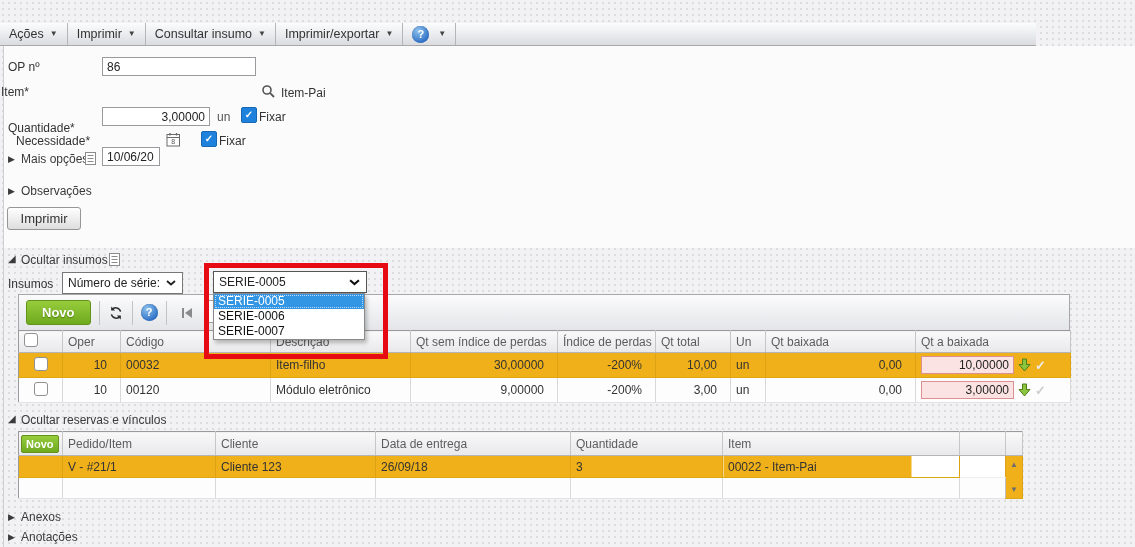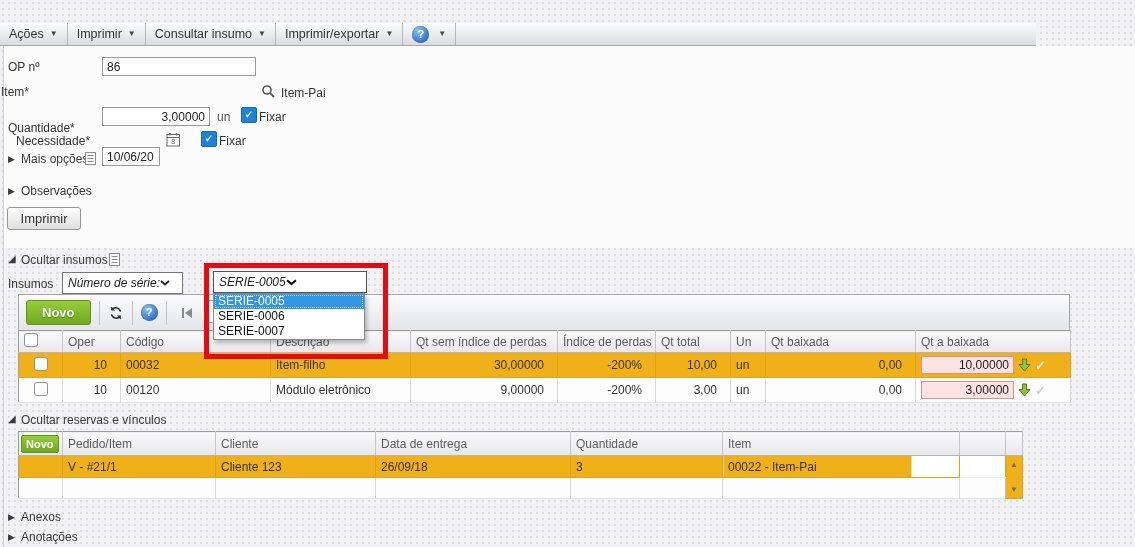--- a/index.html
+++ b/index.html
@@ -30,22 +30,22 @@
   .cb-on{position:absolute;width:14px;height:14px;background:#1e82dc;border:1px solid #1668b4;
     border-radius:2px;color:#fff;font-size:10px;font-weight:bold;text-align:center;line-height:13px;}
   .cb-off{box-sizing:border-box;width:14px;height:14px;background:#fff;border:1px solid #919191;border-radius:3px;}
   .marker{position:absolute;font-size:9px;color:#3a3a3a;}
   .marker.exp{font-size:10px;}
   .seclabel{position:absolute;font-size:12px;color:#3a3a3a;white-space:nowrap;}
   .btn{position:absolute;box-sizing:border-box;border:1px solid #969696;border-radius:3px;
     background:linear-gradient(#fefefe,#dedede);font-size:13px;color:#333;text-align:center;}
   
   .sel{position:absolute;box-sizing:border-box;height:22px;background:#fff;border:1px solid #777;
-    font-size:12px;color:#222;display:flex;align-items:center;
-    padding:0 6px 0 5px;font-style:italic;}
+    font-size:12px;color:#222;display:flex;align-items:center;justify-content:space-between;
+    padding:0 6px 0 5px;}
   .serieswrap{z-index:5;border:1px solid #555;}
   .serieslist{position:absolute;left:213px;top:293px;width:150px;background:#fff;border:1px solid #8a8a8a;
     box-shadow:2px 3px 4px rgba(0,0,0,.25);z-index:5;}
   .opt{height:15px;line-height:15px;font-size:12px;color:#111;padding-left:4px;white-space:nowrap;}
   .opt.selected{background:#3296e4;color:#fff;outline:1px dotted #bcd9f4;outline-offset:-2px;}
   .redbox{position:absolute;left:204px;top:263px;width:174px;height:86px;border:5px solid #e60b12;
     z-index:10;pointer-events:none;}
   
   .toolbar{position:absolute;left:18px;top:294px;width:1052px;height:36px;box-sizing:border-box;
     border:1px solid #a7a7aa;border-bottom:none;background:linear-gradient(#fbfbfc,#e3e5e8);

